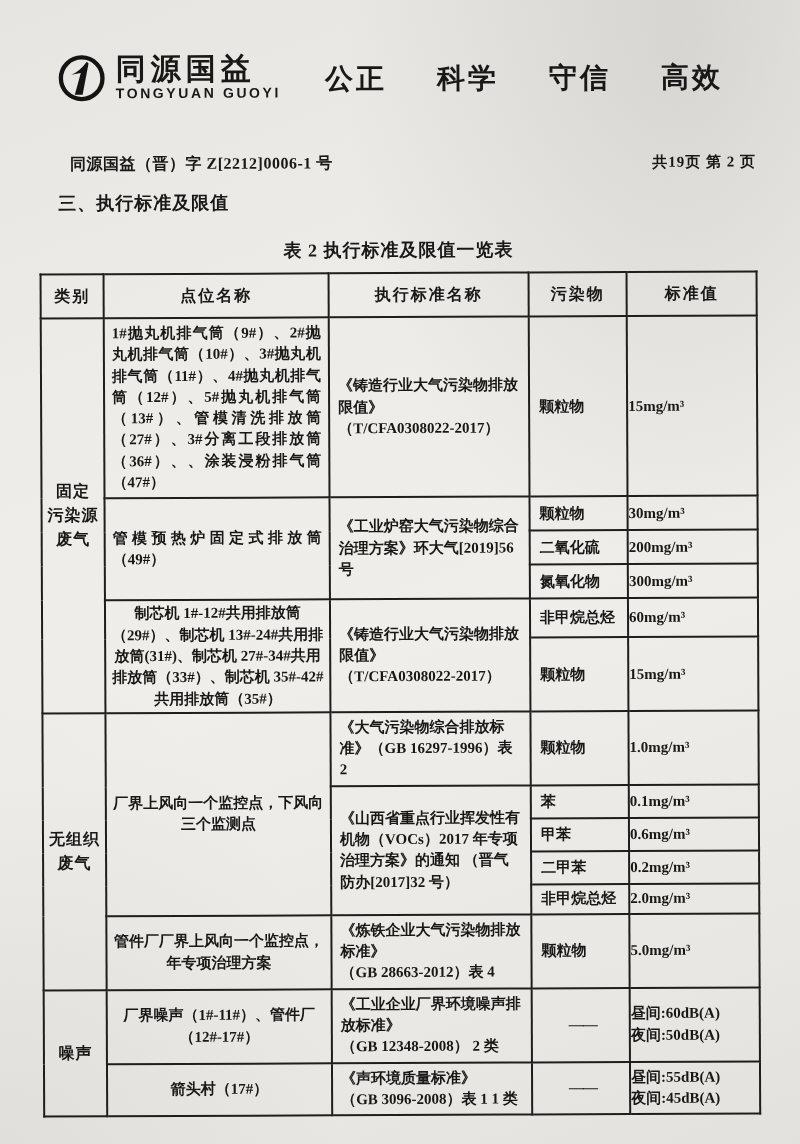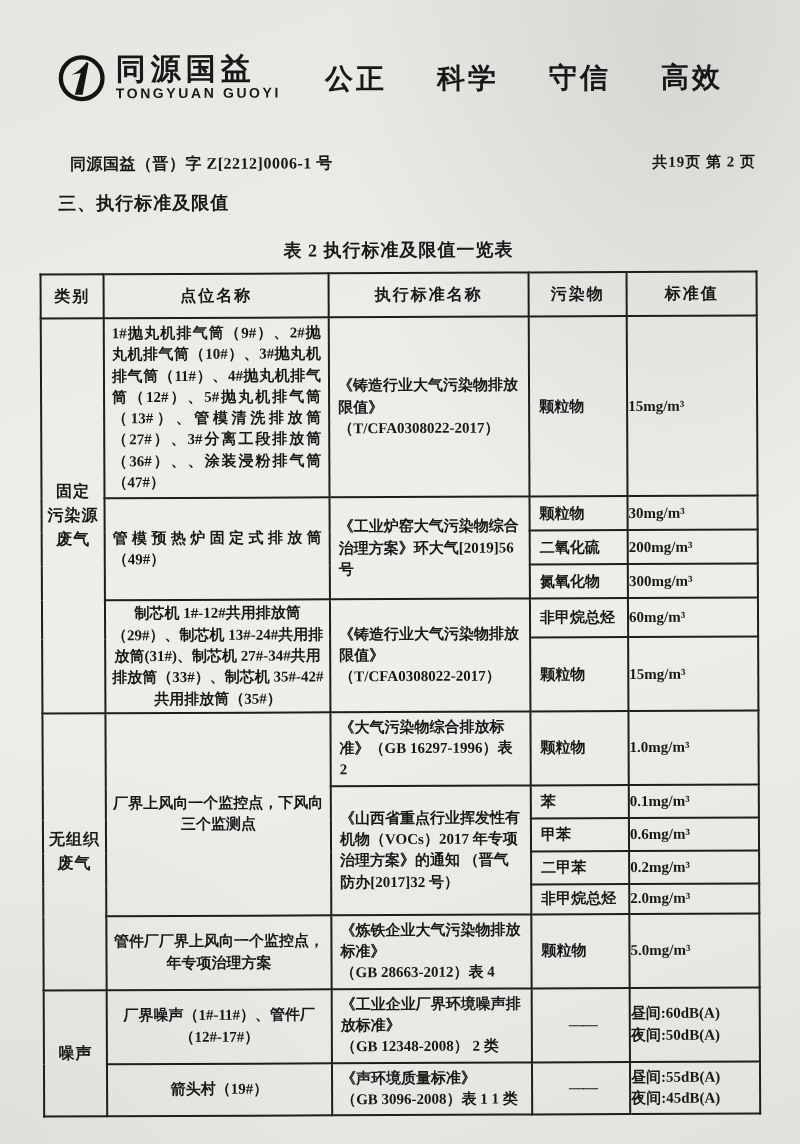--- a/index.html
+++ b/index.html
@@ -194,21 +194,21 @@
       <tr style="height:56px;">
         <td class="cat" rowspan="2">噪声</td>
         <td class="site">厂界噪声（1#-11#）、管件厂（12#-17#）</td>
         <td class="std">《工业企业厂界环境噪声排放标准》
 （GB 12348-2008） 2 类</td>
         <td class="pol dash">——</td>
         <td class="lim">昼间:60dB(A)
 夜间:50dB(A)</td>
       </tr>
       <tr style="height:50px;">
-        <td class="site">箭头村（19#）</td>
+        <td class="site">箭头村（17#）</td>
         <td class="std">《声环境质量标准》
 （GB 3096-2008）表 1 1 类</td>
         <td class="pol dash">——</td>
         <td class="lim">昼间:55dB(A)
 夜间:45dB(A)</td>
       </tr>
     </tbody>
       </table>
 
     <div class="section4">四、质量保证与质量控制</div>

